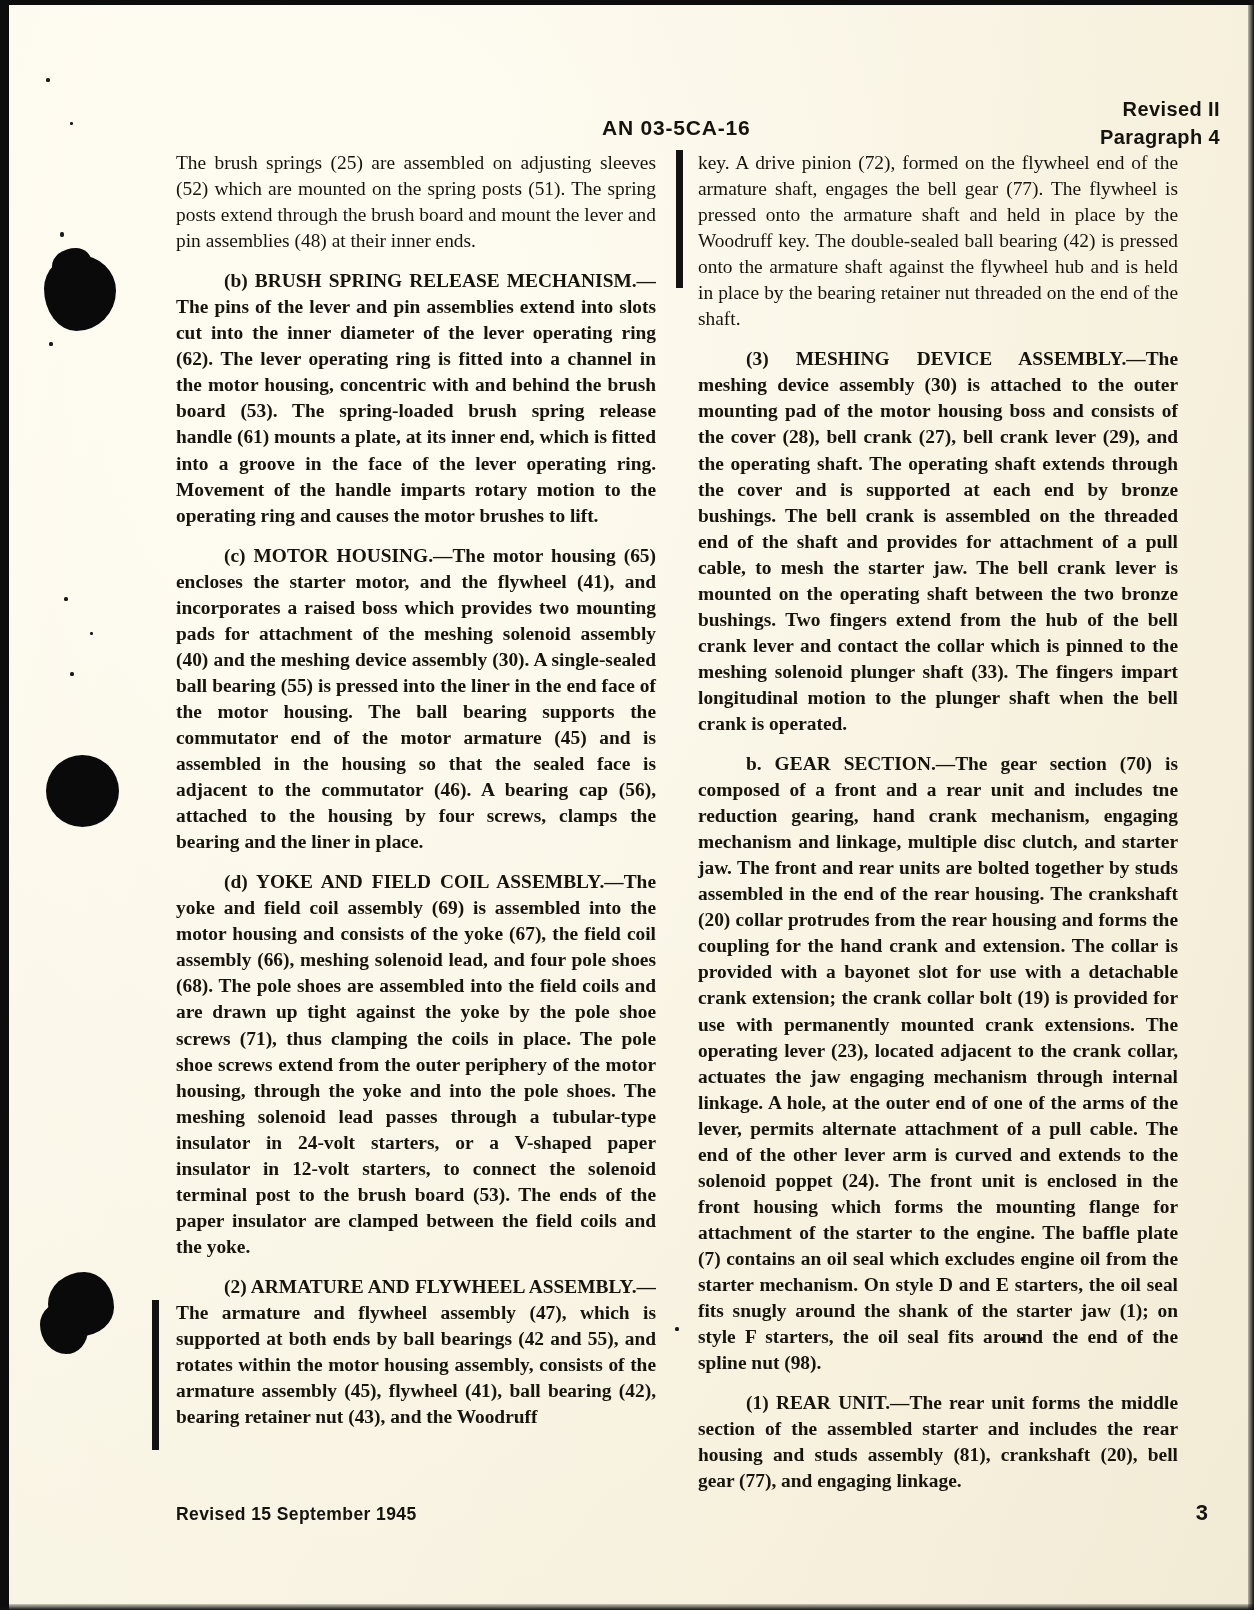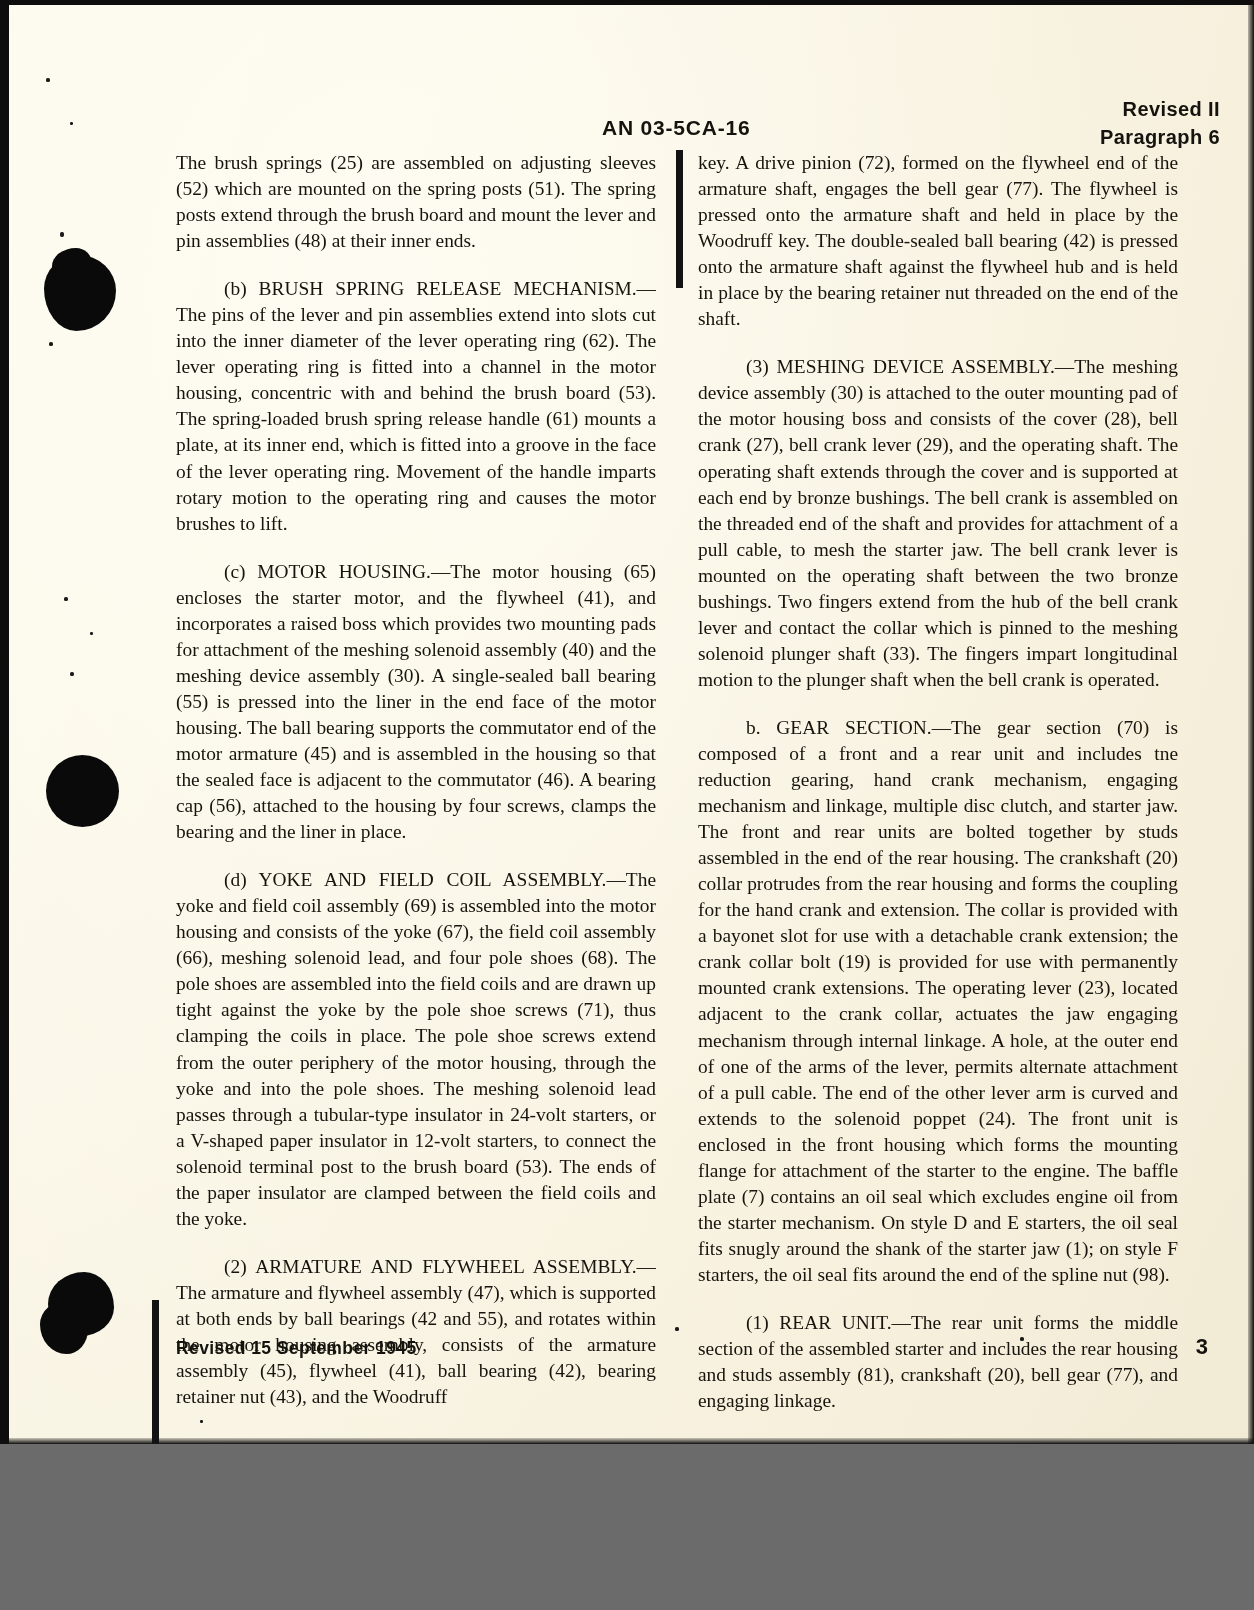--- a/index.html
+++ b/index.html
@@ -4,21 +4,21 @@
 <title>AN 03-5CA-16 — Section II</title>
 <style>
   html, body {
     margin: 0;
     padding: 0;
     background: #6b6b6b;
   }
   #page {
     position: relative;
     width: 1254px;
-    height: 1444px;
+    height: 1610px;
     margin: 0 auto;
     background: #e5e5e5;
     overflow: hidden;
     font-family: "Liberation Serif", "DejaVu Serif", serif;
     color: #14110c;
   }
   
   #paper-tone {
     position: absolute;
     inset: 0;
@@ -88,21 +88,21 @@
     color: #17140e;
   }
   #col-left  { left: 176px; }
   #col-right { left: 698px; }
 
   .column p {
     margin: 0 0 0 0;
     text-align: justify;
   }
   .column p.indent { text-indent: 48px; }
-  .column p.gap    { margin-top: 22px; }
+  .column p.gap    { margin-top: 14px; font-weight: bold; }
 
   
   .change-bar {
     position: absolute;
     width: 7px;
     background: #131313;
   }
   #bar-left-col  { left: 152px; top: 1300px; height: 150px; }
   #bar-right-col { left: 676px; top: 150px;  height: 138px; }
 
@@ -183,21 +183,21 @@
   <div class="speck" style="left:90px;  top:632px; width:3px; height:3px;"></div>
   <div class="speck" style="left:70px;  top:672px; width:4px; height:4px;"></div>
   <div class="speck" style="left:675px; top:1327px;width:4px; height:4px;"></div>
   <div class="speck" style="left:1020px;top:1337px;width:4px; height:4px;"></div>
   <div class="speck" style="left:200px; top:1420px;width:3px; height:3px;"></div>
 
   <div id="header">
     <div class="hdr-doc">AN 03-5CA-16</div>
     <div class="hdr-right">
       <span class="hdr-section">Revised II</span>
-      <span class="hdr-para">Paragraph 6</span>
+      <span class="hdr-para">Paragraph 4</span>
     </div>
   </div>
 
   <div class="change-bar" id="bar-left-col"></div>
   <div class="change-bar" id="bar-right-col"></div>
 
   <div id="columns">
 
     <div class="column" id="col-left">
       <p>The brush springs (25) are assembled on adjusting sleeves (52) which are mounted on the spring posts (51).  The spring posts extend through the brush board and mount the lever and pin assemblies (48) at their inner ends.</p>

